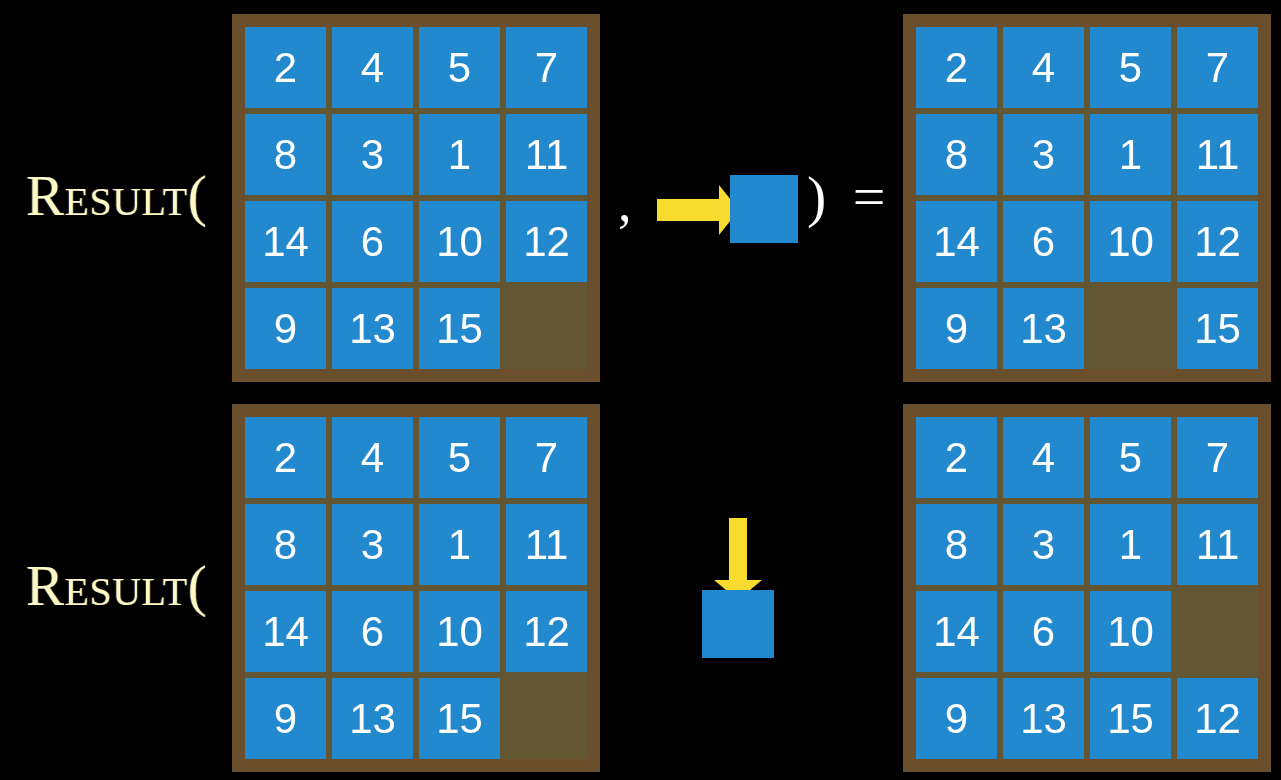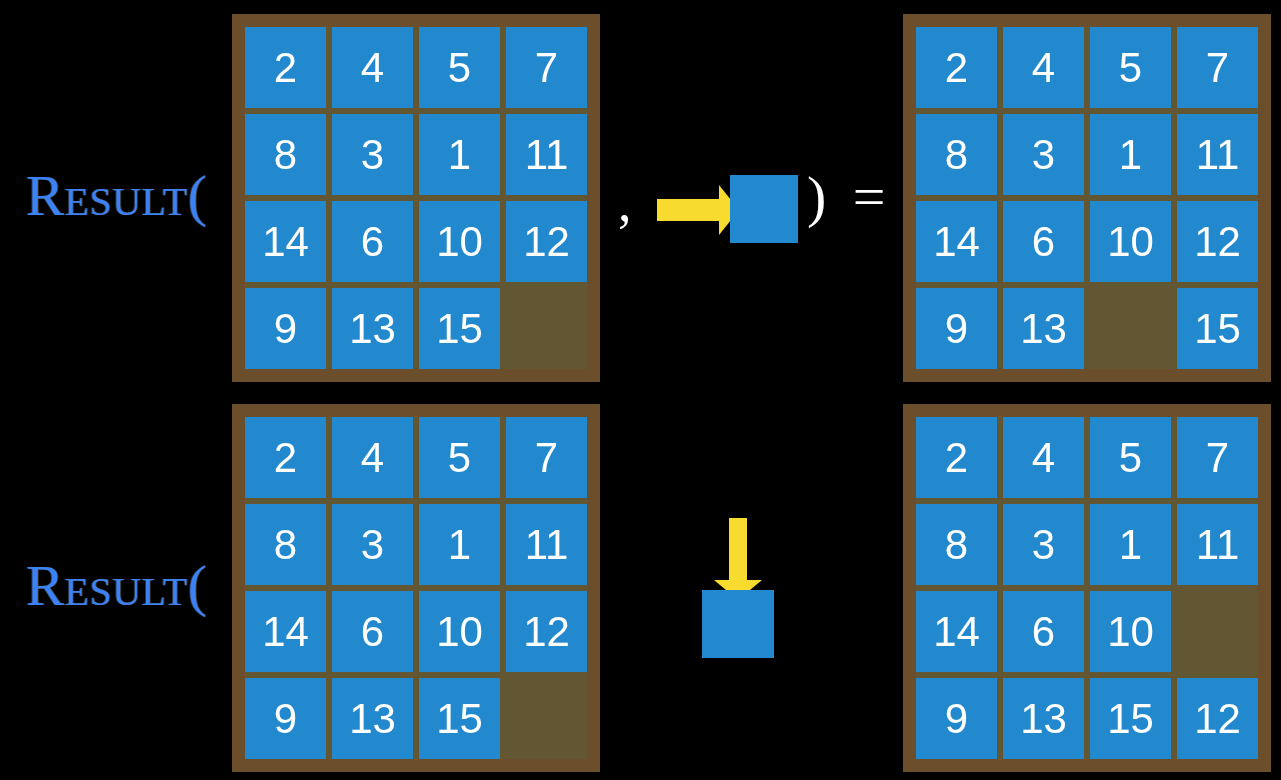--- a/index.html
+++ b/index.html
@@ -30,21 +30,21 @@
   }
   .eq-row.row-top    { top: 0px; }
   .eq-row.row-bottom { top: 390px; }
 
   
   .result-label {
     position: absolute;
     left: 26px;
     top: 50%;
     transform: translateY(-50%);
-    color: #3b82f6;
+    color: #fef9c3;
     font-family: "Liberation Serif", serif;
     font-variant: small-caps;
     font-size: 57px;
     line-height: 1;
     letter-spacing: 0.5px;
     white-space: nowrap;
     text-shadow: 1px 0 0 rgba(120,90,50,0.55), -1px 0 0 rgba(90,120,170,0.45);
   }
 
   

